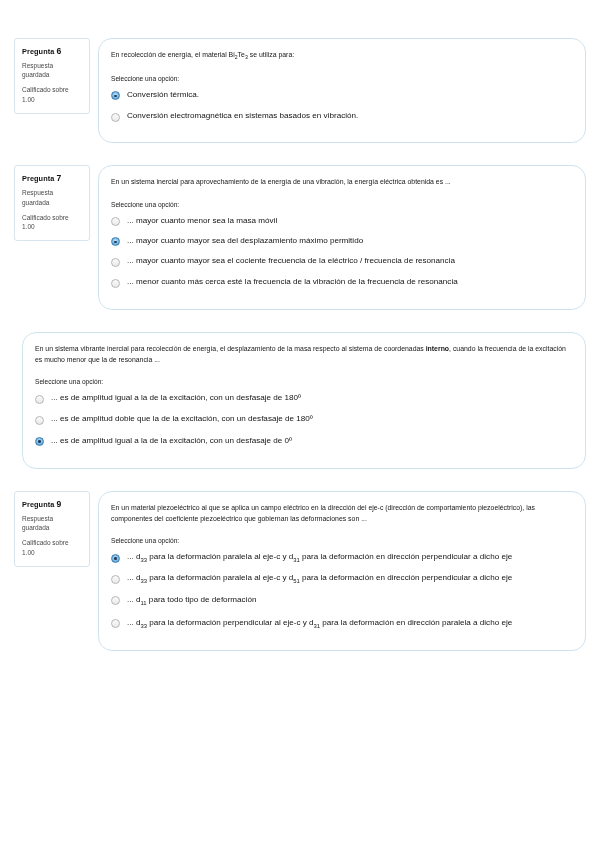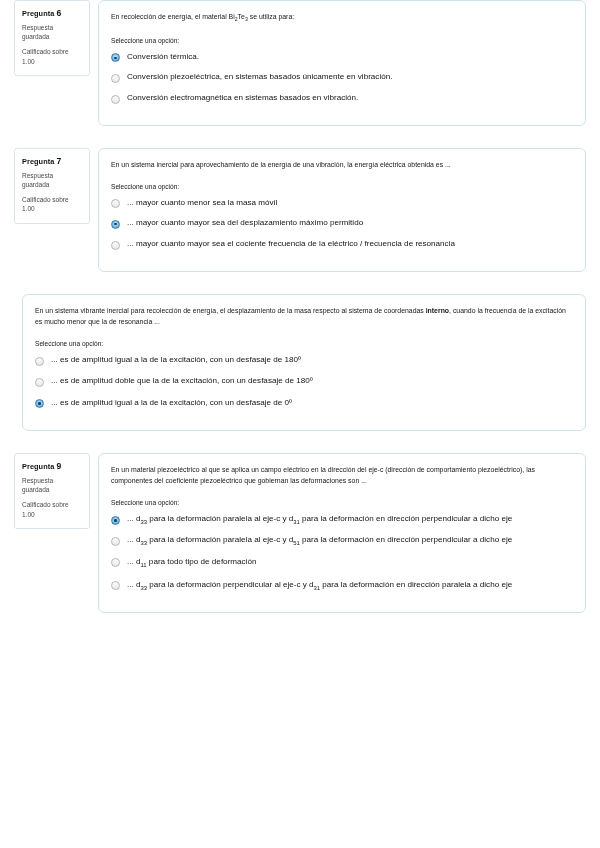--- a/index.html
+++ b/index.html
@@ -10,20 +10,21 @@
   body {
     width: 600px;
     height: 848px;
     font-family: "Liberation Sans", sans-serif;
     color: #1d1d1d;
     -webkit-font-smoothing: antialiased;
   }
 
   .page {
     width: 600px;
+    padding-top: 38px;
     box-sizing: border-box;
   }
 
   
   .question {
     display: flex;
     align-items: flex-start;
     margin: 0 14px 22px 14px;
   }
 
@@ -58,21 +59,21 @@
   .qinfo-grade {
     font-size: 6.5px;
     color: #4a4a4a;
     line-height: 1.42;
   }
 
   .qbody {
     flex: 1 1 auto;
     margin-left: 8px;
     border: 1px solid #cfe3ef;
-    border-radius: 6px;
+    border-radius: 14px;
     background: #ffffff;
     padding: 10px 12px 12px 12px;
     box-sizing: border-box;
     min-height: 104px;
   }
 
   .qtext {
     font-size: 6.9px;
     line-height: 1.62;
     color: #161616;
@@ -156,24 +157,20 @@
         <div class="qbody">
           <p class="qtext">En recolección de energía, el material Bi<sub>2</sub>Te<sub>3</sub> se utiliza para:</p>
           <p class="prompt">Seleccione una opción:</p>
           <ul class="answers">
             <li class="answer">
               <span class="radio checked"></span>
               <span class="answer-label">Conversión térmica.</span>
             </li>
             <li class="answer">
               <span class="radio"></span>
-              <span class="answer-label">Conversión piezoeléctrica, en sistemas basados únicamente en vibración.</span>
-            </li>
-            <li class="answer">
-              <span class="radio"></span>
               <span class="answer-label">Conversión electromagnética en sistemas basados en vibración.</span>
             </li>
           </ul>
         </div>
       </div>
       <div class="question q7">
         <div class="qinfo">
           <div class="qinfo-title"><span>Pregunta</span> <span class="qnum">7</span></div>
           <div class="qinfo-state">Respuesta guardada</div>
           <div class="qinfo-grade"><span>Calificado sobre</span><div>1.00</div></div>
@@ -187,20 +184,24 @@
               <span class="answer-label">... mayor cuanto menor sea la masa móvil</span>
             </li>
             <li class="answer">
               <span class="radio checked"></span>
               <span class="answer-label">... mayor cuanto mayor sea del desplazamiento máximo permitido</span>
             </li>
             <li class="answer">
               <span class="radio"></span>
               <span class="answer-label">... mayor cuanto mayor sea el cociente frecuencia de la eléctrico / frecuencia de resonancia</span>
             </li>
+            <li class="answer">
+              <span class="radio"></span>
+              <span class="answer-label">... menor cuanto más cerca esté la frecuencia de la vibración de la frecuencia de resonancia</span>
+            </li>
           </ul>
         </div>
       </div>
       <div class="question q8">
         <div class="qbody">
           <p class="qtext">En un sistema vibrante inercial para recolección de energía, el desplazamiento de la masa respecto al sistema de coordenadas <b>interno</b>, cuando la frecuencia de la excitación es mucho menor que la de resonancia ...</p>
           <p class="prompt">Seleccione una opción:</p>
           <ul class="answers">
             <li class="answer">
               <span class="radio"></span>

